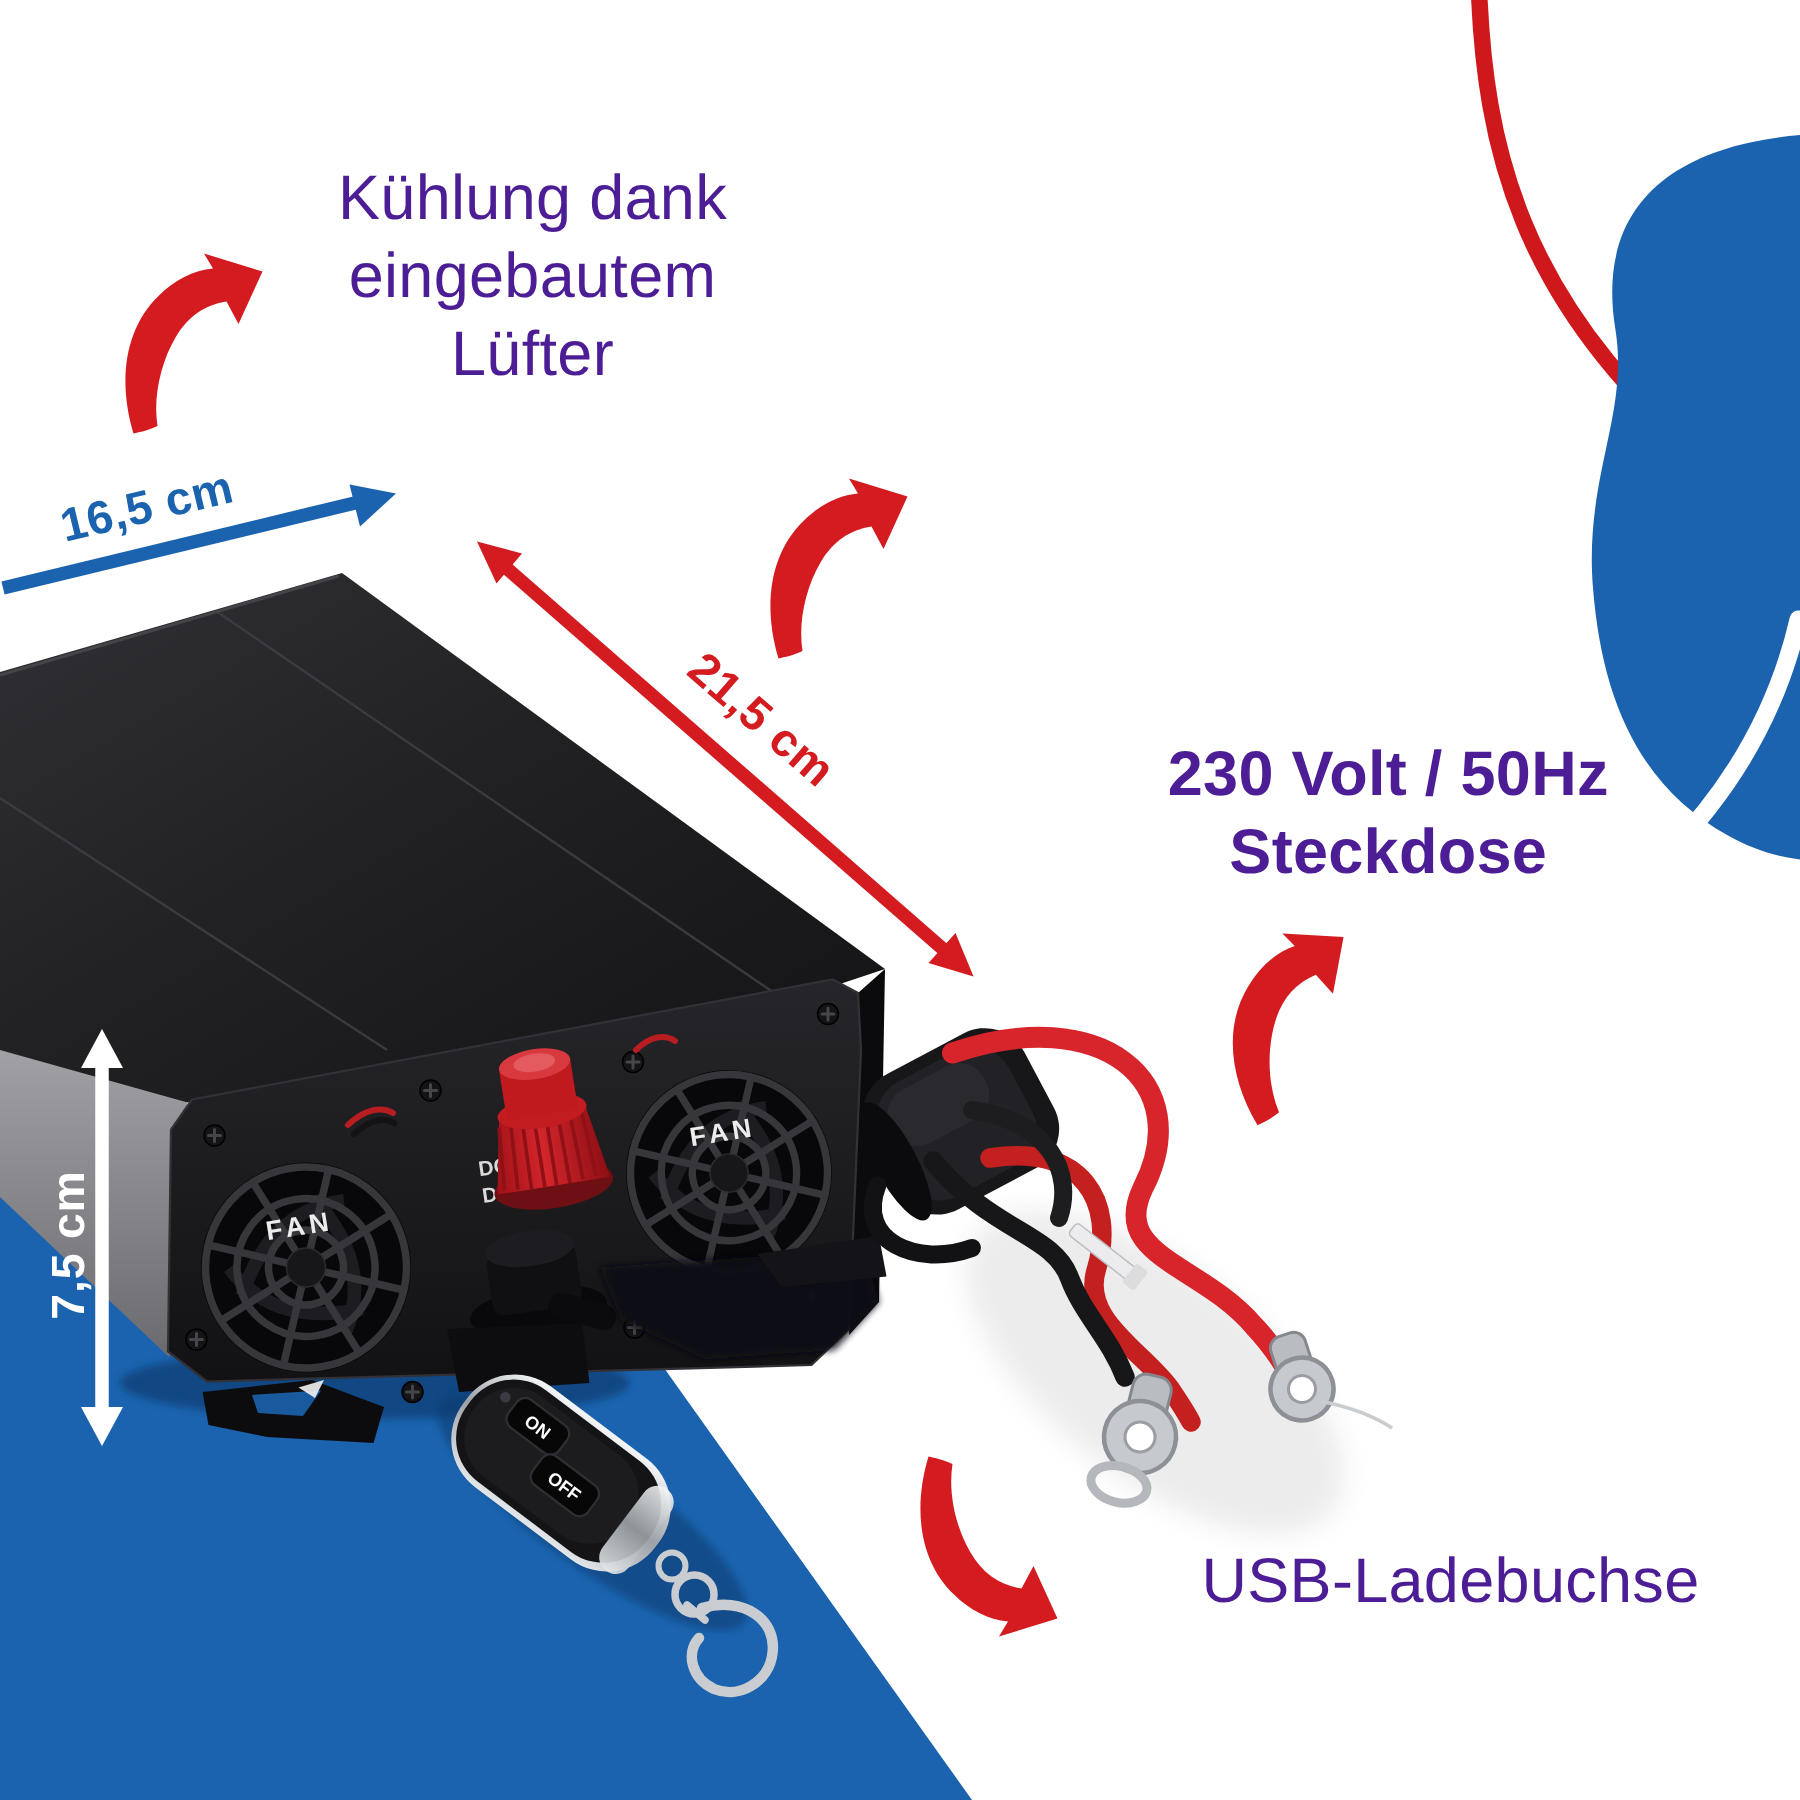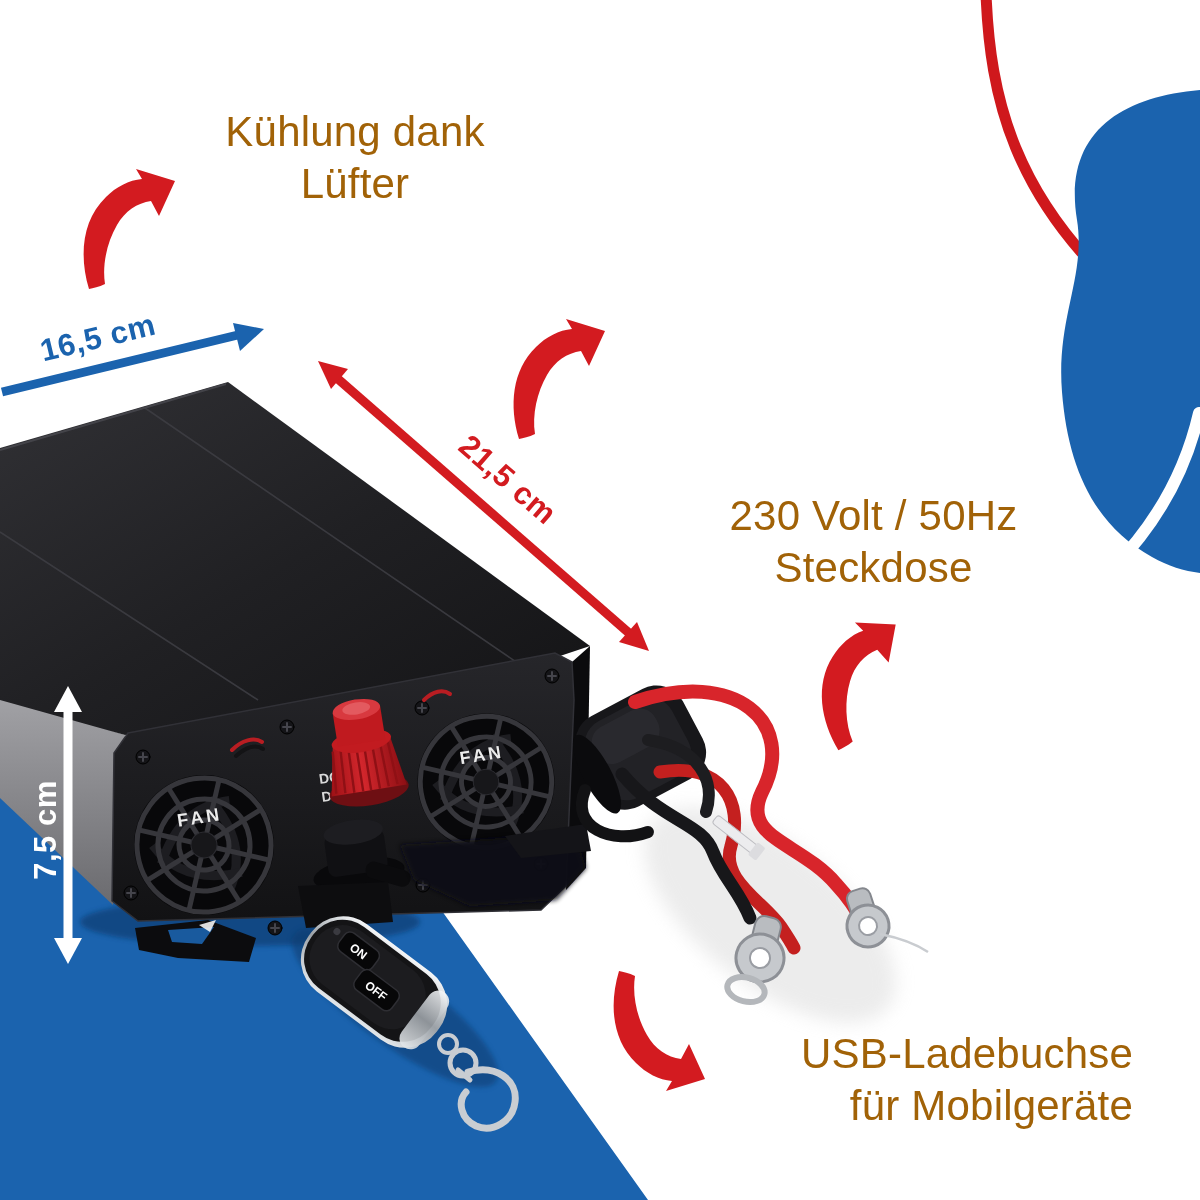--- a/index.html
+++ b/index.html
@@ -2,21 +2,21 @@
 <html><head>
 <meta charset="utf-8">
 <style>
   html,body{margin:0;padding:0;background:#fff;}
   .stage{
     position:relative;width:1200px;height:1200px;overflow:hidden;background:#ffffff;
     font-family:"Liberation Sans", sans-serif;
   }
   .stage svg{position:absolute;left:0;top:0;}
   .note{
-    position:absolute;text-align:center;color:#a16207;
+    position:absolute;text-align:center;color:#4c1d95;
     font-size:42px;line-height:52px;font-weight:400;letter-spacing:.2px;
   }
   .note div{white-space:nowrap;}
   .dim{
     position:absolute;text-align:center;font-weight:700;font-size:31px;
     letter-spacing:.5px;white-space:nowrap;transform-origin:center;
   }
   .dim-blue{color:#1b63ae;transform:rotate(-13.5deg);}
   .dim-red{color:#d31b20;transform:rotate(41deg);}
   .dim-white{color:#ffffff;transform:rotate(-90deg);}
@@ -290,31 +290,31 @@
   <g transform="translate(810,624) rotate(-14 50 60)">
     <path d="M13,119 C3,86 6,50 30,27 C40,17 53,10 66,9 L60,-1 L99,11 L83,46 L75,31 C61,33 49,41 41,55 C31,72 26,95 29,114 C23,117 17,118 13,119 Z" fill="#d31b20"></path>
   </g>
   <g transform="translate(606,1090) scale(1,-1)">
     <path d="M13,119 C3,86 6,50 30,27 C40,17 53,10 66,9 L60,-1 L99,11 L83,46 L75,31 C61,33 49,41 41,55 C31,72 26,95 29,114 C23,117 17,118 13,119 Z" fill="#d31b20"></path>
   </g>
 </svg>
 
 <div class="note" style="left:175px;top:106px;width:360px;">
   <div>Kühlung dank</div>
+  <div>eingebautem</div>
   <div>Lüfter</div>
 </div>
 
 
-<div class="note" style="left:696px;top:490px;width:355px;">
+<div class="note" style="left:748px;top:490px;width:355px;font-weight:bold;">
   <div>230 Volt / 50Hz</div>
   <div>Steckdose</div>
 </div>
 
 <div class="note" style="left:758px;top:1028px;width:375px;text-align:right;">
   <div>USB-Ladebuchse</div>
-  <div>für Mobilgeräte</div>
 </div>
 
 <div class="dim dim-blue" style="left:18px;top:320px;width:160px;">16,5 cm</div>
 <div class="dim dim-red" style="left:425px;top:462px;width:165px;">21,5 cm</div>
 <div class="dim dim-white" style="left:-34px;top:812px;width:160px;">7,5 cm</div>
 
 </div>
 
 </body></html>

